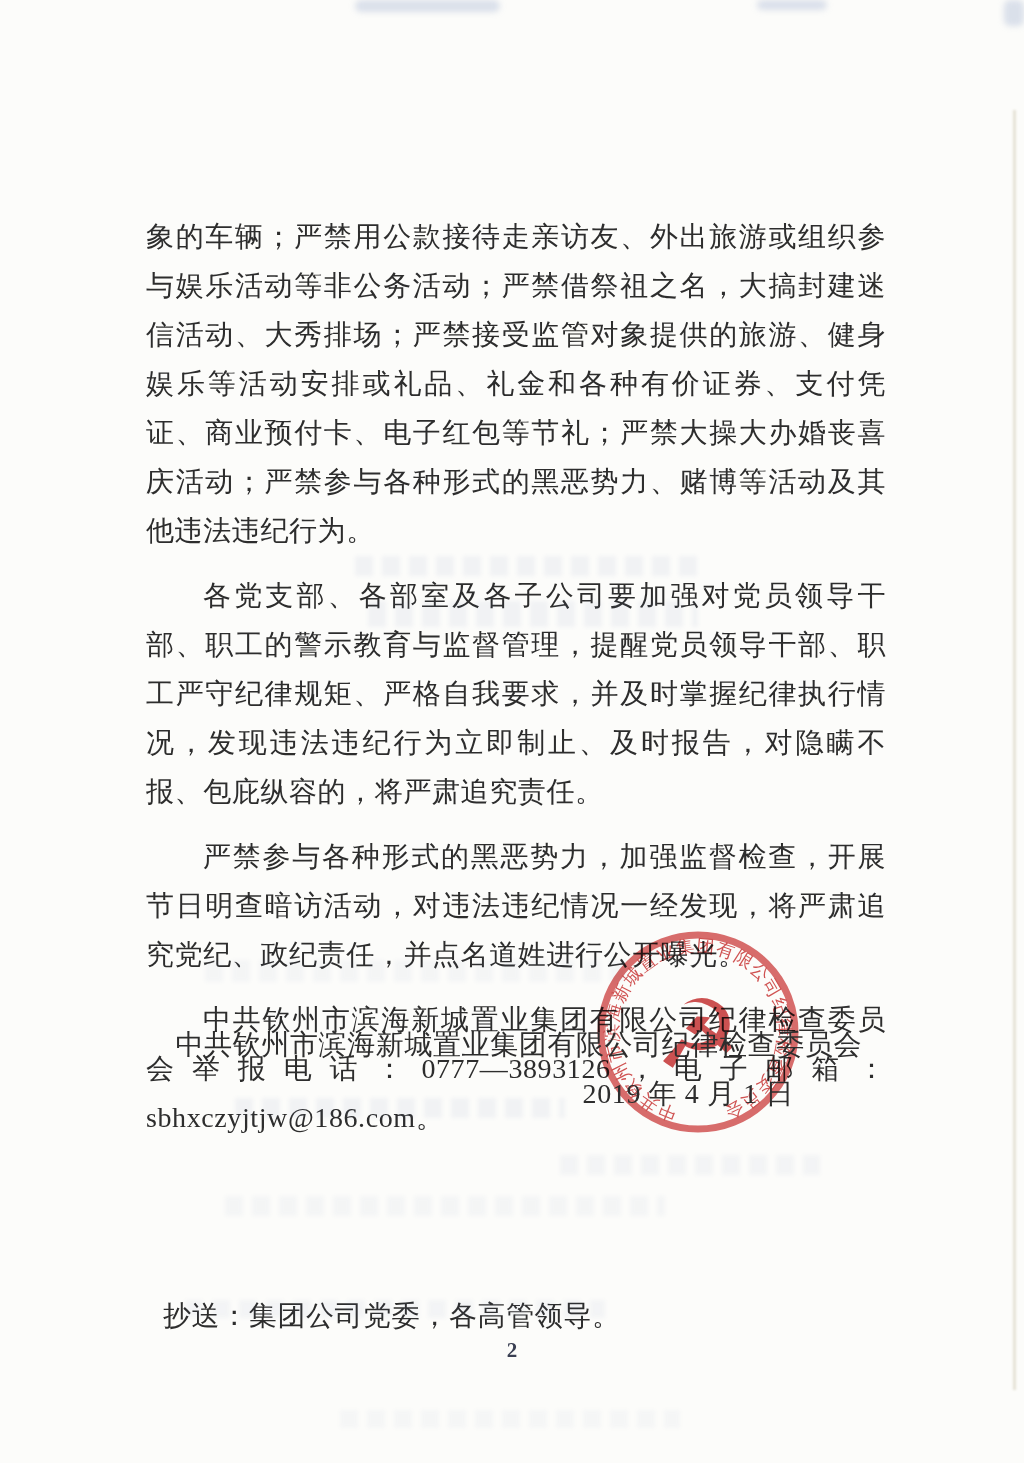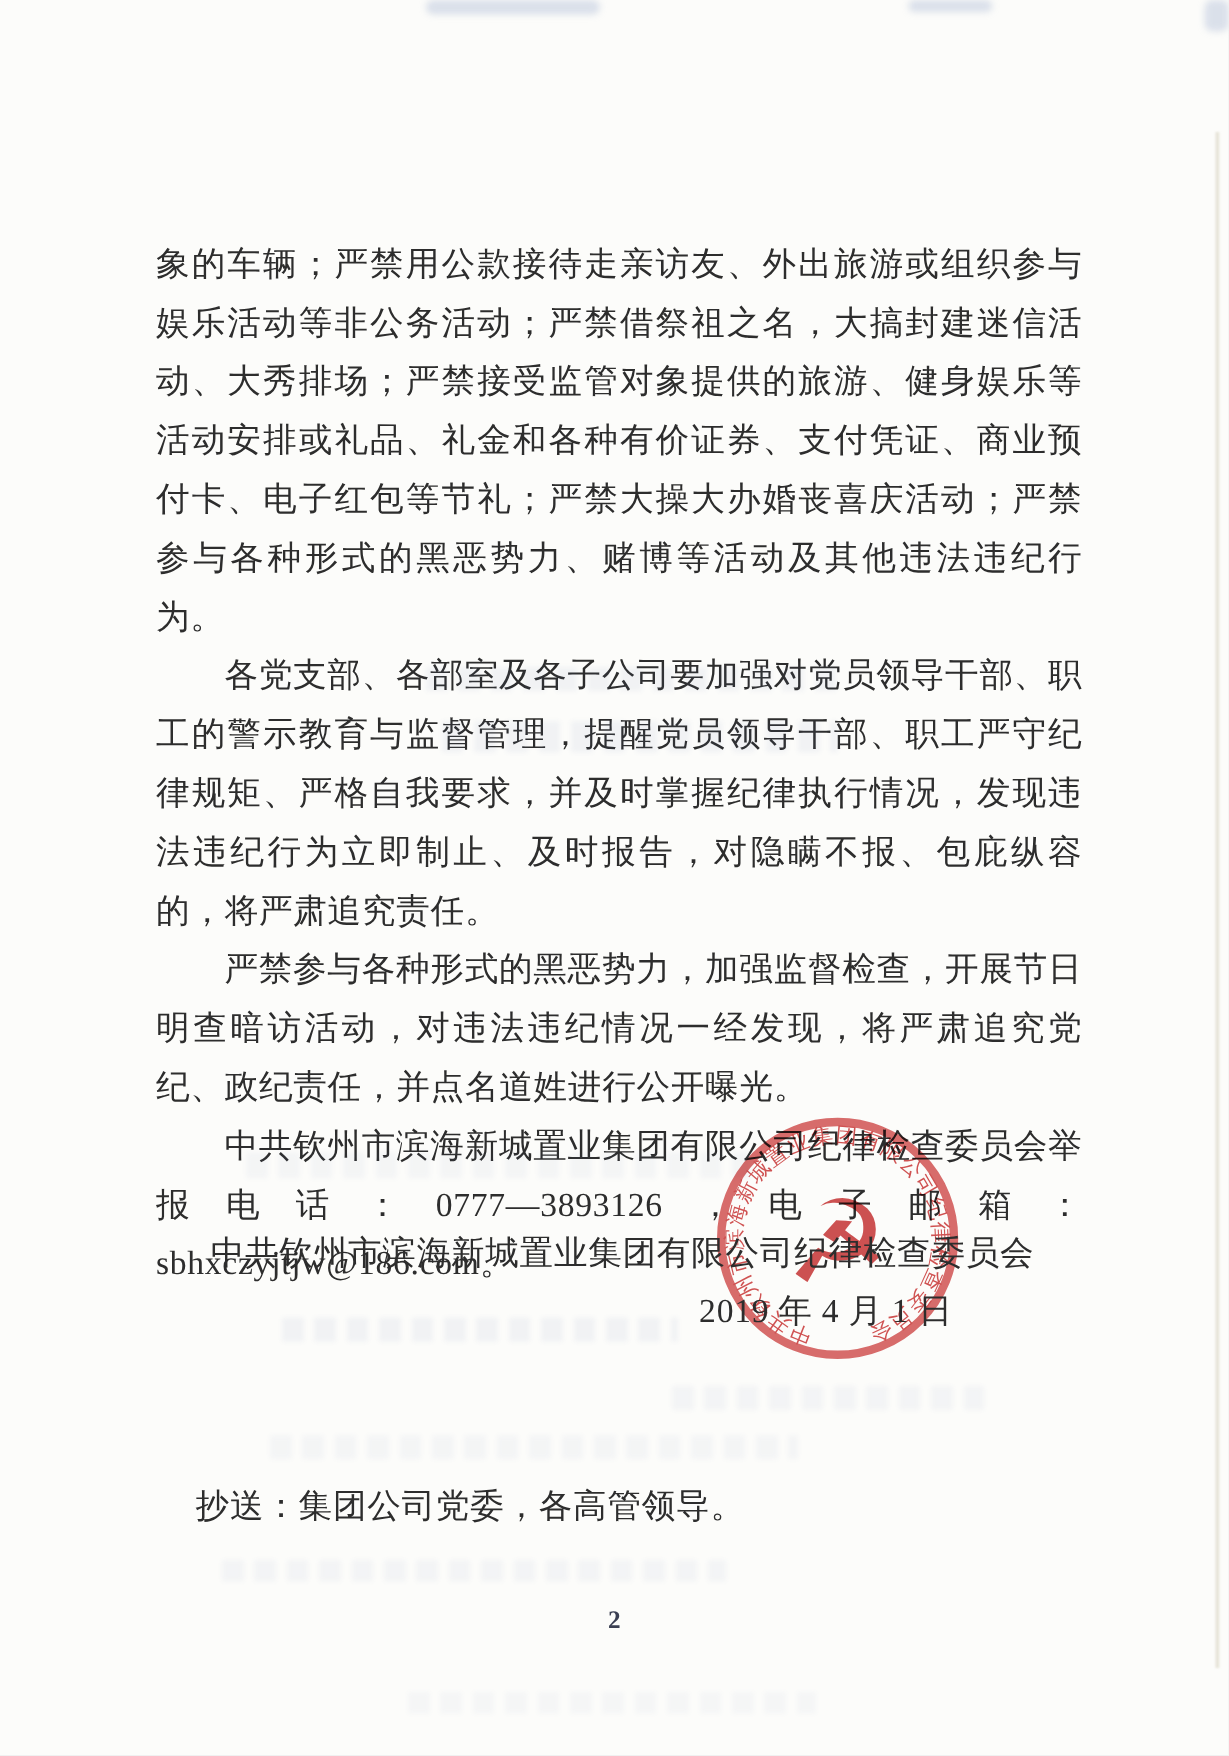--- a/index.html
+++ b/index.html
@@ -18,21 +18,21 @@
     position: absolute;
     left: 130px;
     top: 196px;
     width: 772px;
     font-size: 28px;
     line-height: 49px;
     letter-spacing: 0.6px;
     text-align: justify;
     text-justify: inter-ideograph;
   }
-  .para { margin: 0; }
+  .para { margin: 16px; }
   .para.indent { text-indent: 57px; }
   
   .signature-block {
     position: absolute;
     left: 130px;
     top: 1020px;
     width: 772px;
     font-size: 28px;
     line-height: 49px;
     letter-spacing: 0.6px;
@@ -49,21 +49,21 @@
     height: 210px;
     z-index: 2;
     mix-blend-mode: multiply;
     opacity: 0.88;
     filter: blur(0.3px);
   }
   
   .cc-line {
     position: absolute;
     left: 163px;
-    top: 1236px;
+    top: 1296px;
     font-size: 28px;
     line-height: 40px;
     letter-spacing: 0.6px;
     white-space: nowrap;
   }
   .page-number {
     position: absolute;
     left: 0;
     top: 1338px;
     width: 100%;

